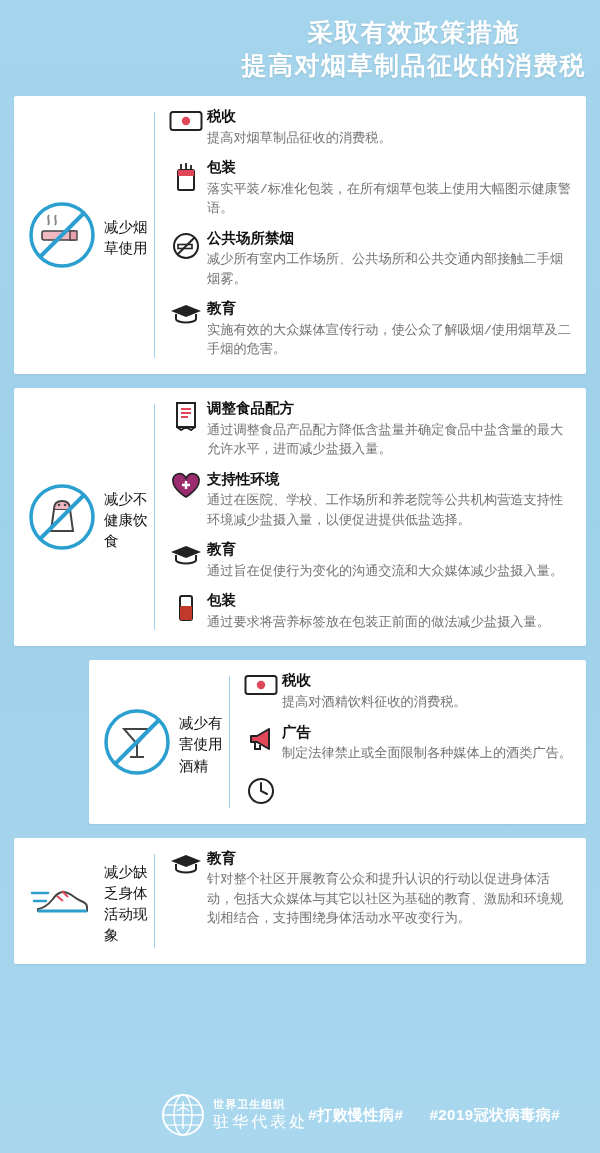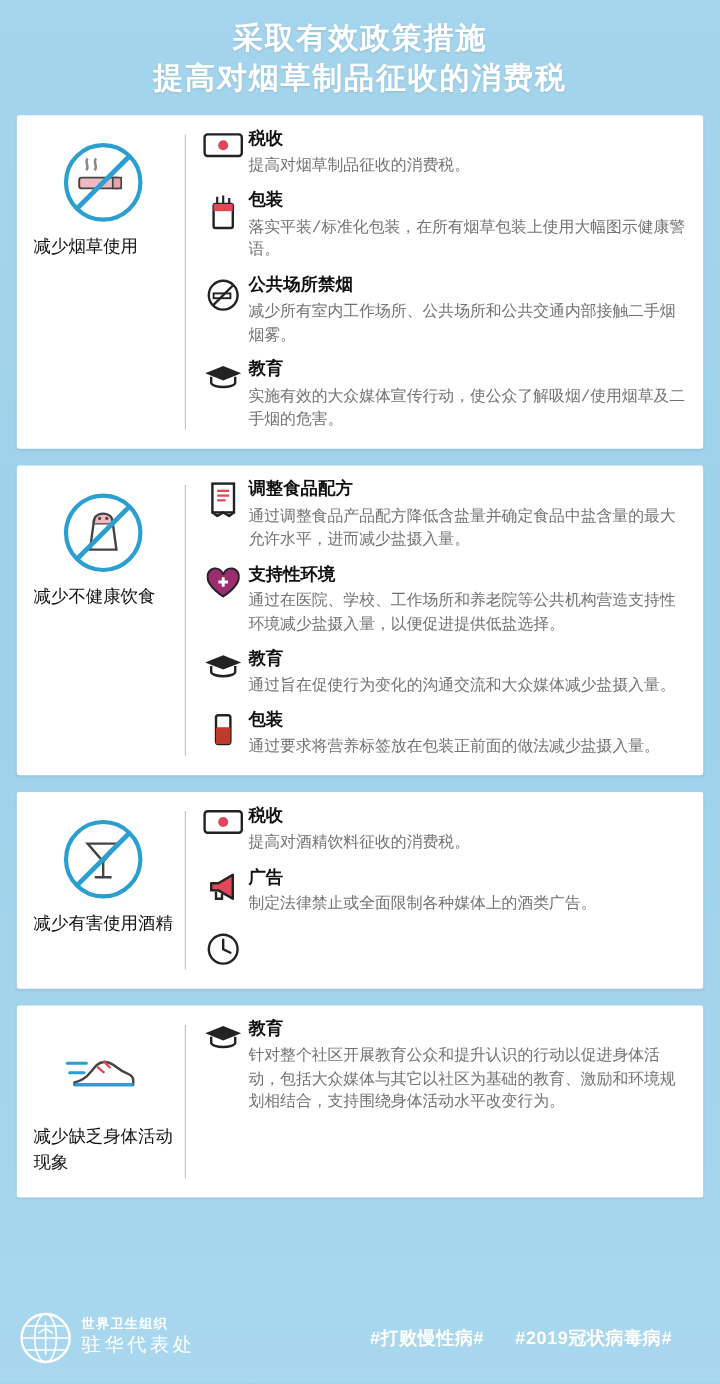--- a/index.html
+++ b/index.html
@@ -15,20 +15,21 @@
     overflow: hidden;
   }
   .poster {
     width: 600px;
     height: 1153px;
     box-sizing: border-box;
     padding: 0 14px;
     background: linear-gradient(180deg, #a5d5ec 0%, #9ed1ea 45%, #a8d7ee 100%);
     display: flex;
     flex-direction: column;
+    align-items: flex-end;
   }
   
   .header {
     padding: 16px 0 14px 0;
     text-align: center;
   }
   .header h1 {
     margin: 0;
     font-size: 25px;
     line-height: 1.32;
@@ -48,21 +49,20 @@
     display: flex;
     padding: 10px 0;
     box-shadow: 0 1px 2px rgba(0,0,0,0.06);
   }
   .card-left {
     width: 140px;
     flex: 0 0 140px;
     box-sizing: border-box;
     padding: 8px 6px 8px 10px;
     display: flex;
-    flex-direction: column;
     align-items: center;
     justify-content: flex-start;
   }
   .big-icon {
     width: 76px;
     height: 76px;
     display: block;
   }
   .card-left .cat-label {
     margin-top: 6px;

